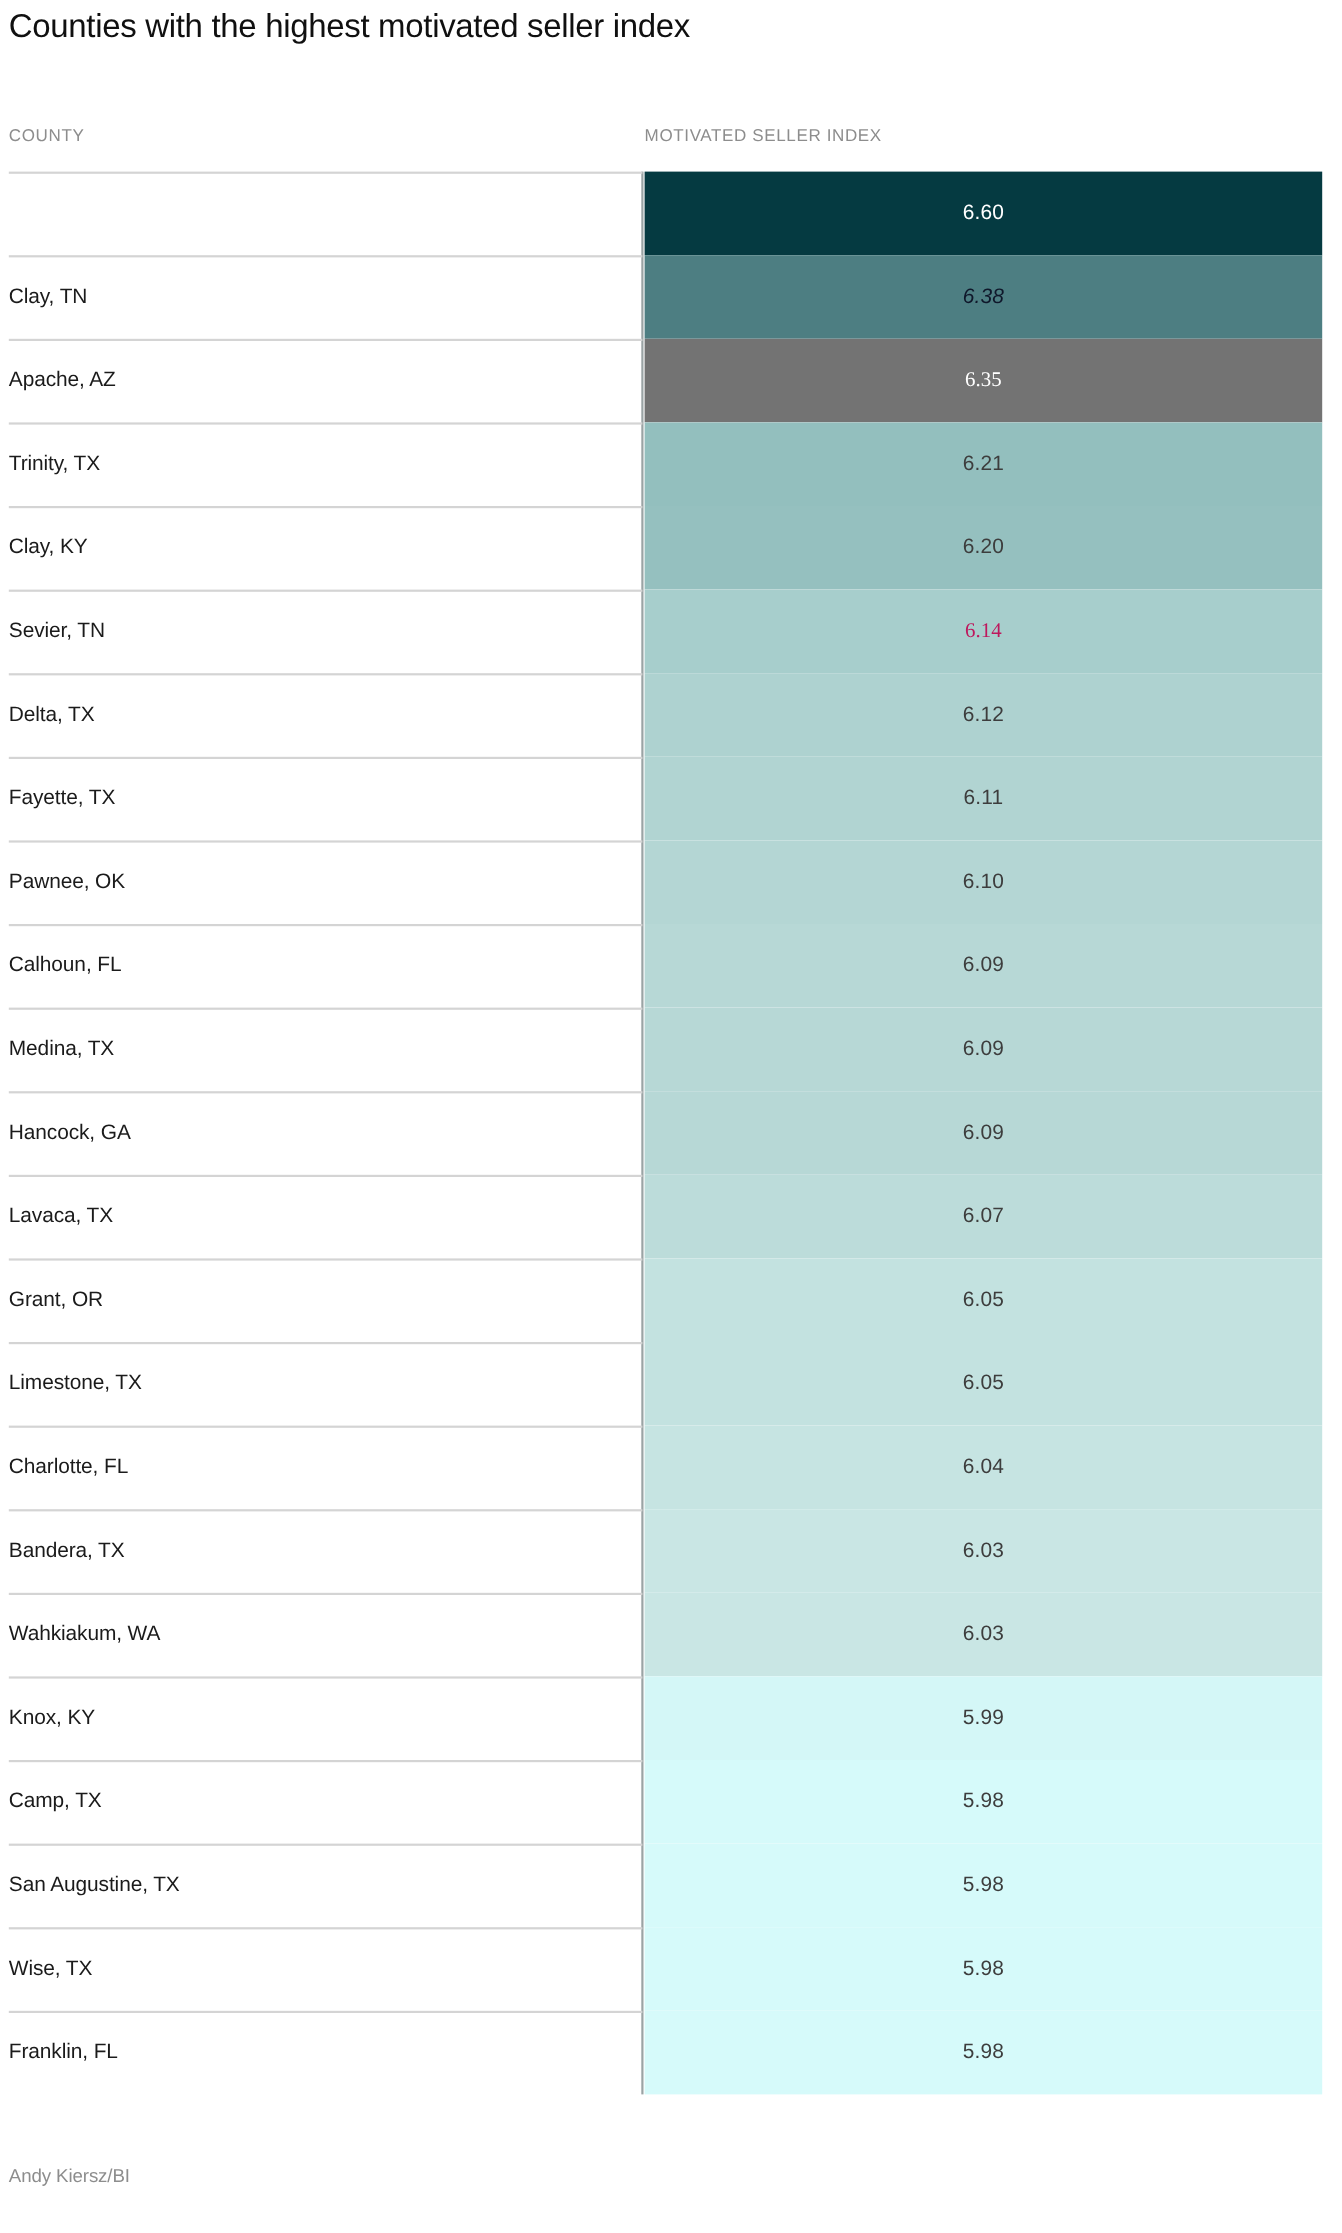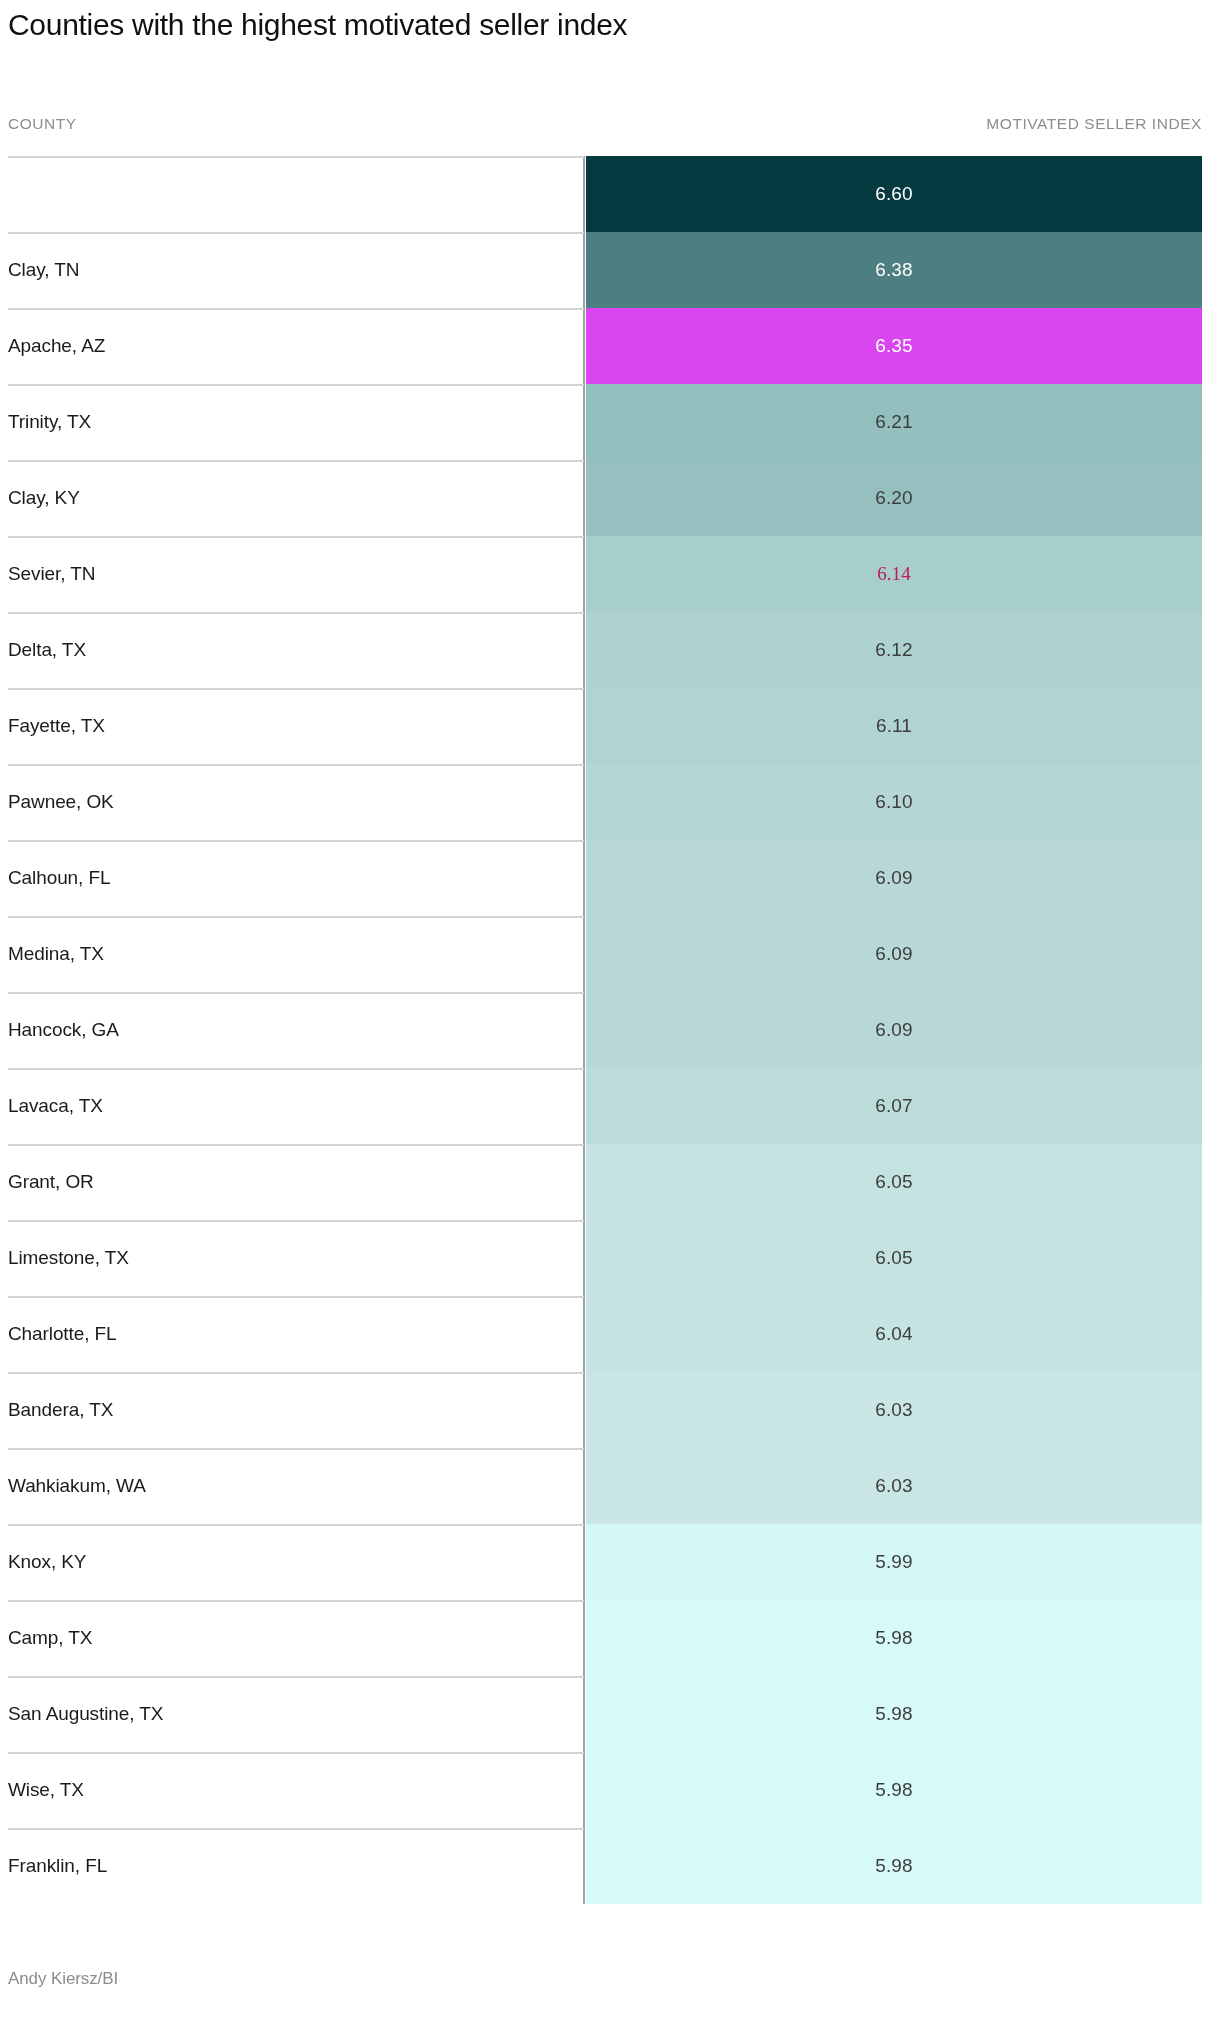--- a/index.html
+++ b/index.html
@@ -60,21 +60,21 @@
   .col-header.county {
     left: 8px;
     top: 6px;
     text-align: center;
   }
 
   .col-header.index {
     left: 586px;
     width: 616px;
     top: 6px;
-    text-align: right;
+    text-align: left;
   }
 
   
   .table {
     position: absolute;
     left: 0;
     top: 156px;
     width: 1220px;
   }
 
@@ -184,27 +184,27 @@
   <div class="table" id="table-body">
       <div class="row">
         <div class="sep-left"></div>
         <div class="sep-right"></div>
         <div class="cell-bar" style="background: rgb(5, 58, 65); color: rgb(255, 255, 255);">6.60</div>
       </div>
       <div class="row">
         <div class="sep-left"></div>
         <div class="sep-right"></div>
         <div class="cell-label">Clay, TN</div>
-        <div class="cell-bar" style="background: rgb(77, 126, 130); color: #ffffff;">6.38</div>
+        <div class="cell-bar" style="background: rgb(77, 126, 130); color: #0f172a; font-style: italic;">6.38</div>
       </div>
       <div class="row">
         <div class="sep-left"></div>
         <div class="sep-right"></div>
         <div class="cell-label">Apache, AZ</div>
-        <div class="cell-bar" style="background: #d946ef; color: rgb(255, 255, 255);">6.35</div>
+        <div class="cell-bar" style="background: #737373; color: rgb(255, 255, 255); font-family: Liberation Serif, serif;">6.35</div>
       </div>
       <div class="row">
         <div class="sep-left"></div>
         <div class="sep-right"></div>
         <div class="cell-label">Trinity, TX</div>
         <div class="cell-bar" style="background: rgb(147, 191, 190); color: rgb(61, 61, 61);">6.21</div>
       </div>
       <div class="row">
         <div class="sep-left"></div>
         <div class="sep-right"></div>

